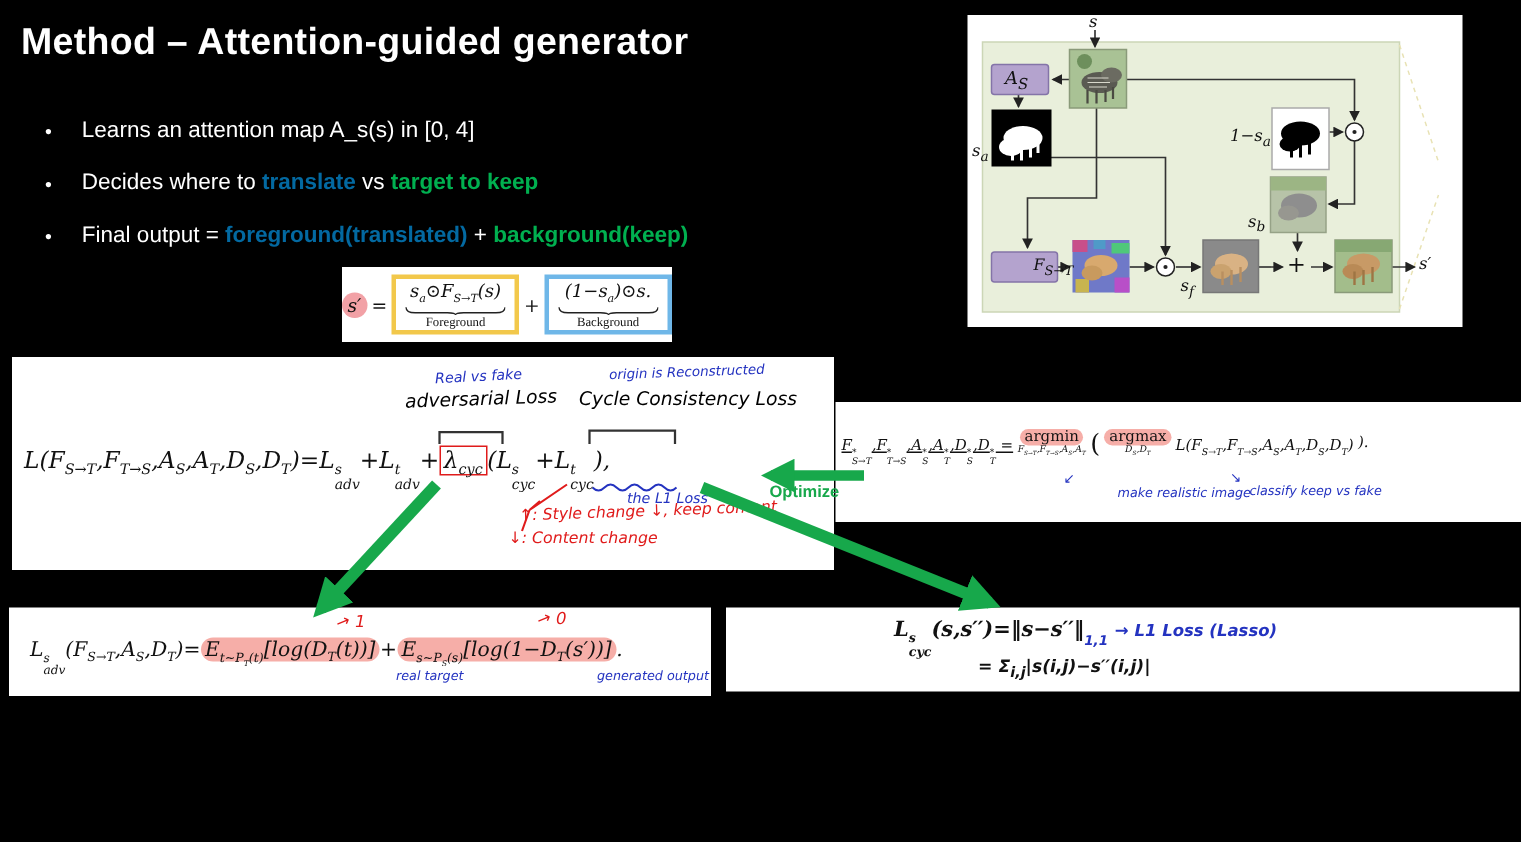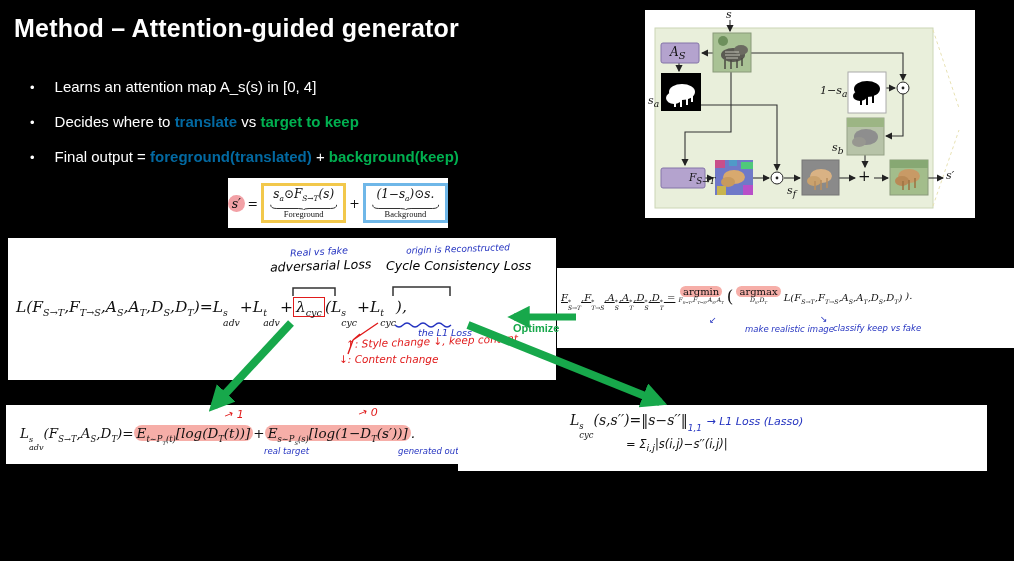--- a/index.html
+++ b/index.html
@@ -36,21 +36,21 @@
   .brace-label{font-family:"Liberation Serif",serif;font-style:normal;font-size:8.5px;color:#111;line-height:9px;}
 
   
   .dcard{left:645px;top:10px;width:330px;height:208px;}
   .dlabel{position:absolute;font-family:"DejaVu Serif",serif;font-style:italic;font-size:11px;color:#111;white-space:nowrap;z-index:3;}
 
   
   .tl-card{left:8px;top:238px;width:548px;height:142px;}
   .opt-card{left:557px;top:268px;width:457px;height:80px;}
   .adv-card{left:6px;top:405px;width:468px;height:59px;}
-  .cyc-card{left:458px;top:405px;width:529px;height:66px;}
+  .cyc-card{left:484px;top:405px;width:529px;height:56px;font-weight:bold;}
   .notesm{font-size:9.5px;}
   .lambdabox{border:1.6px solid #e01b1b;padding:0 2px;}
   .limits{display:inline-flex;flex-direction:column;align-items:center;line-height:1.1;}
   .limits .under{font-size:62%;}
   .bigparen{font-size:170%;font-style:normal;vertical-align:-0.25em;}
   .arrowspan{display:inline-block;transform:rotate(-22deg);}
   .overlay{position:absolute;left:0;top:0;z-index:40;pointer-events:none;}
   .optimize{color:#17a84b;font-weight:bold;font-size:11px;z-index:41;}
 </style>
 </head>

